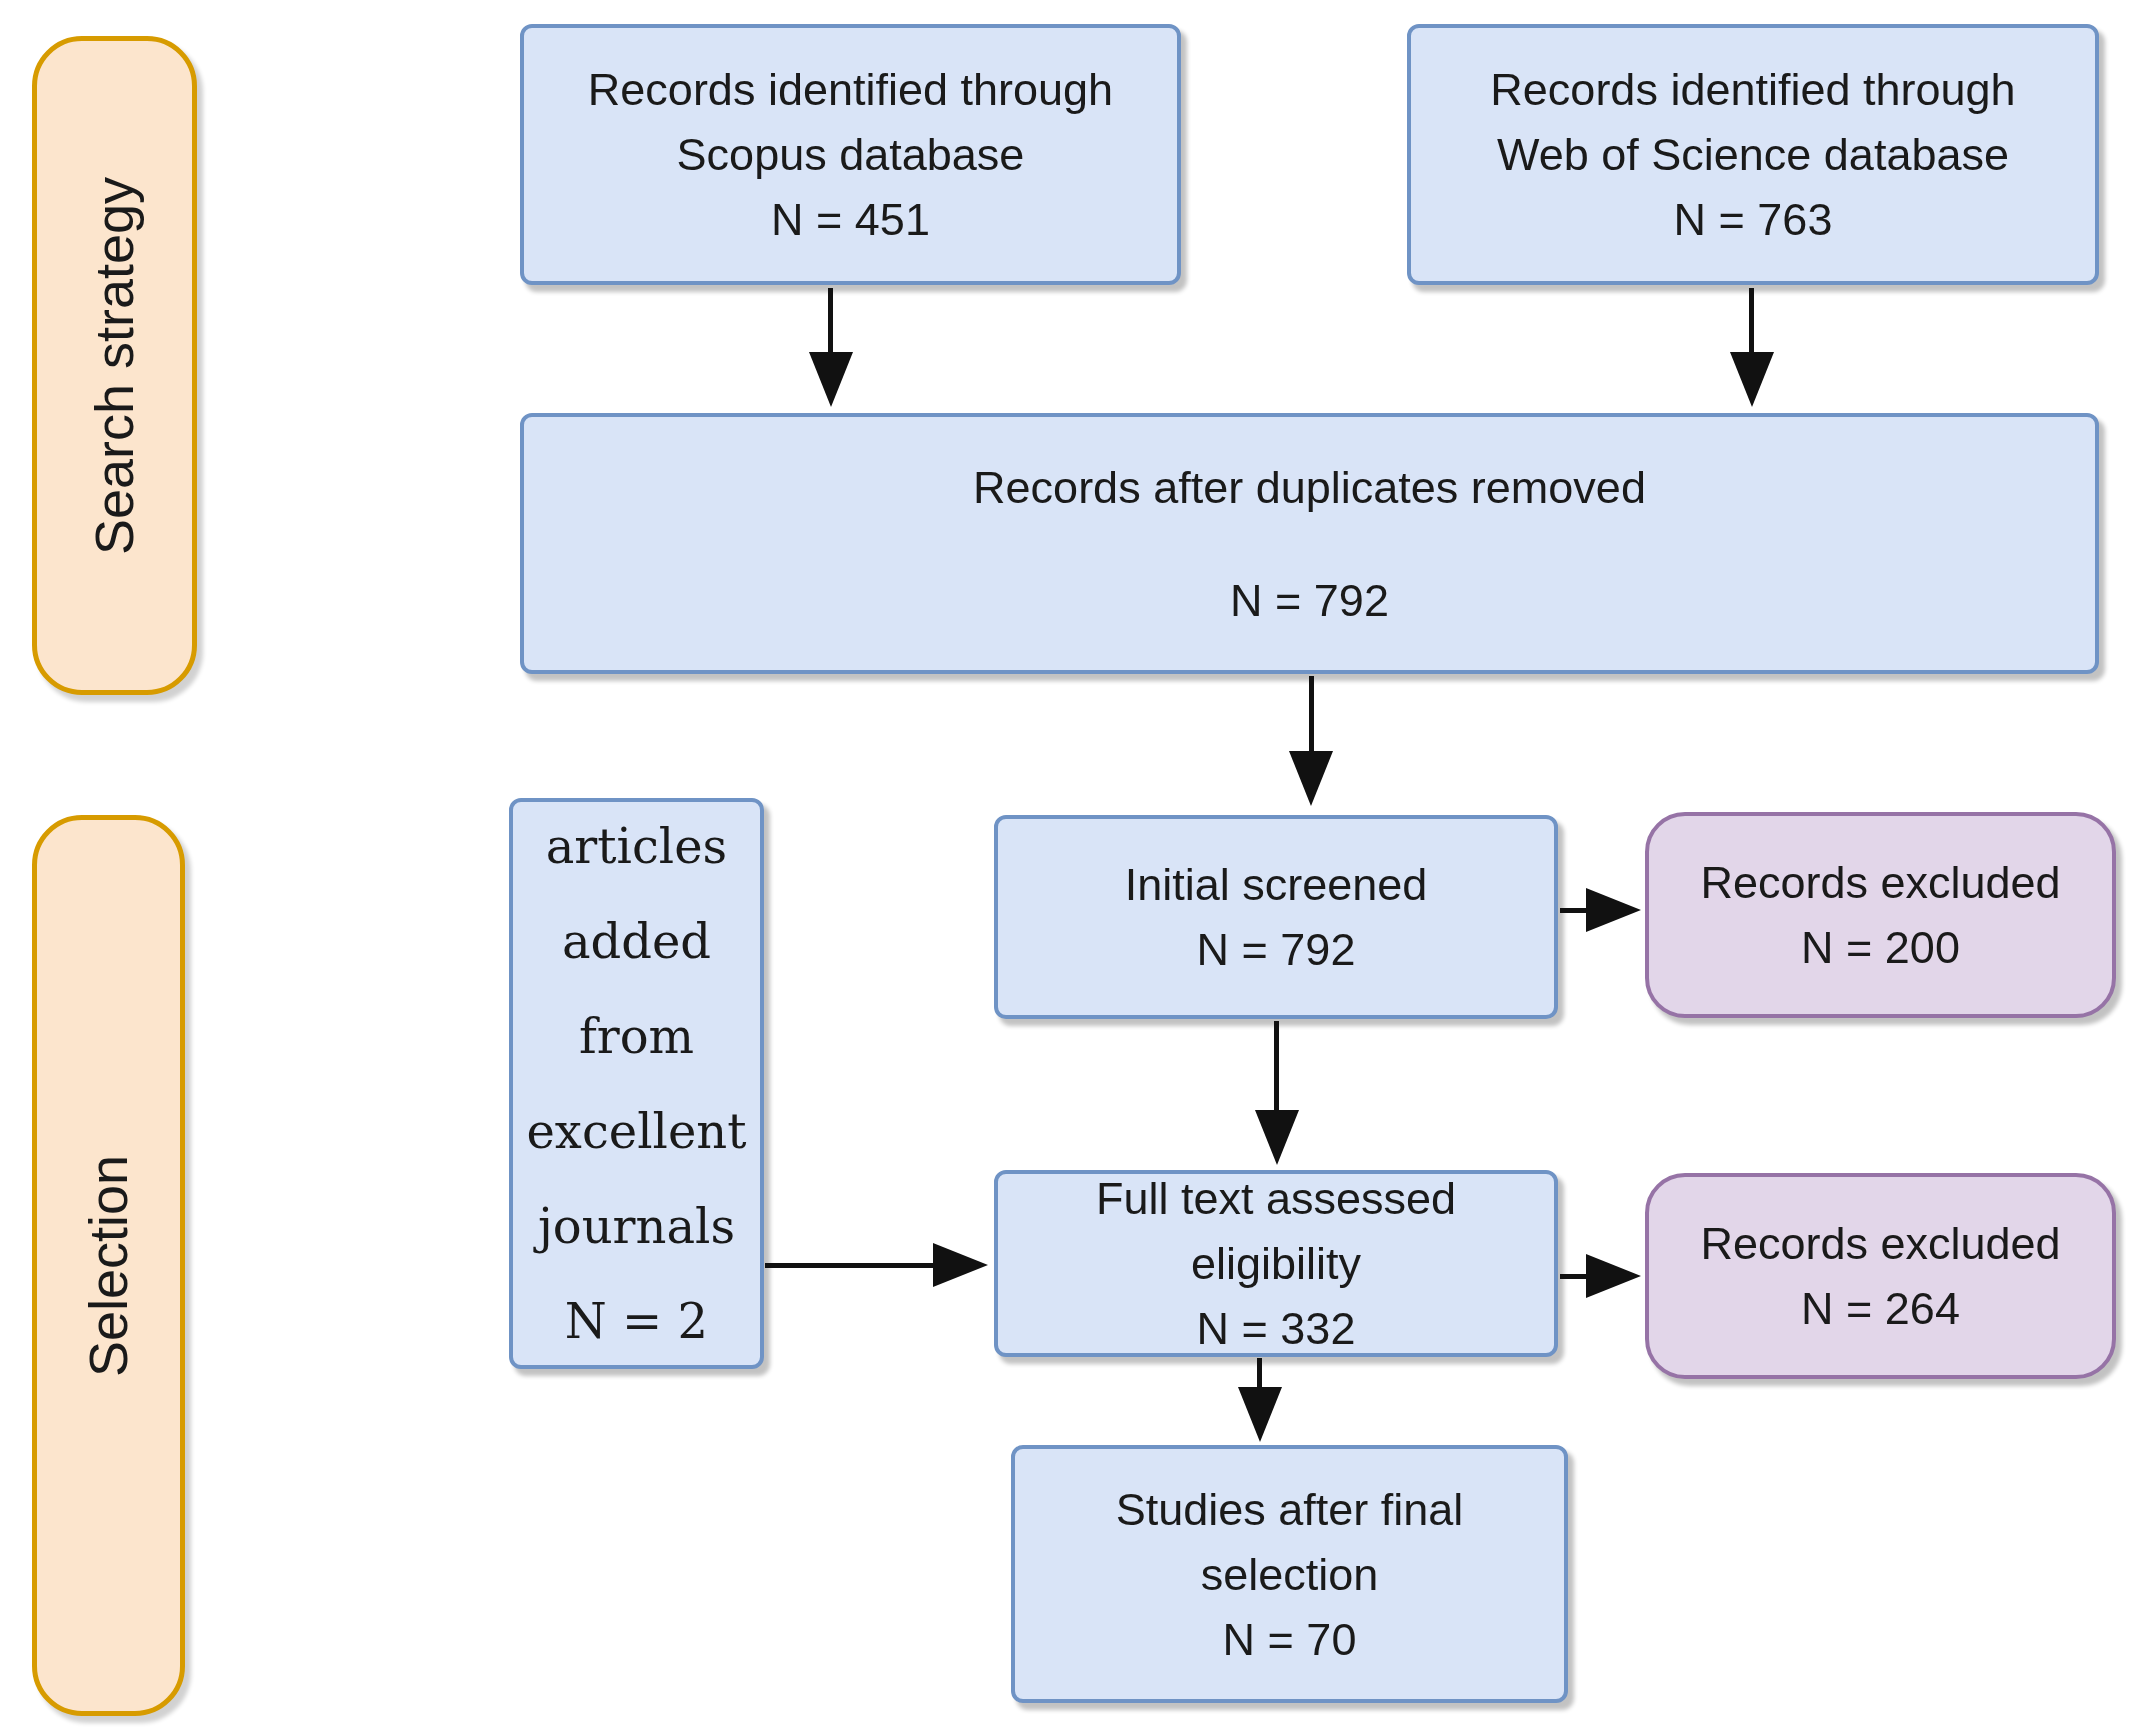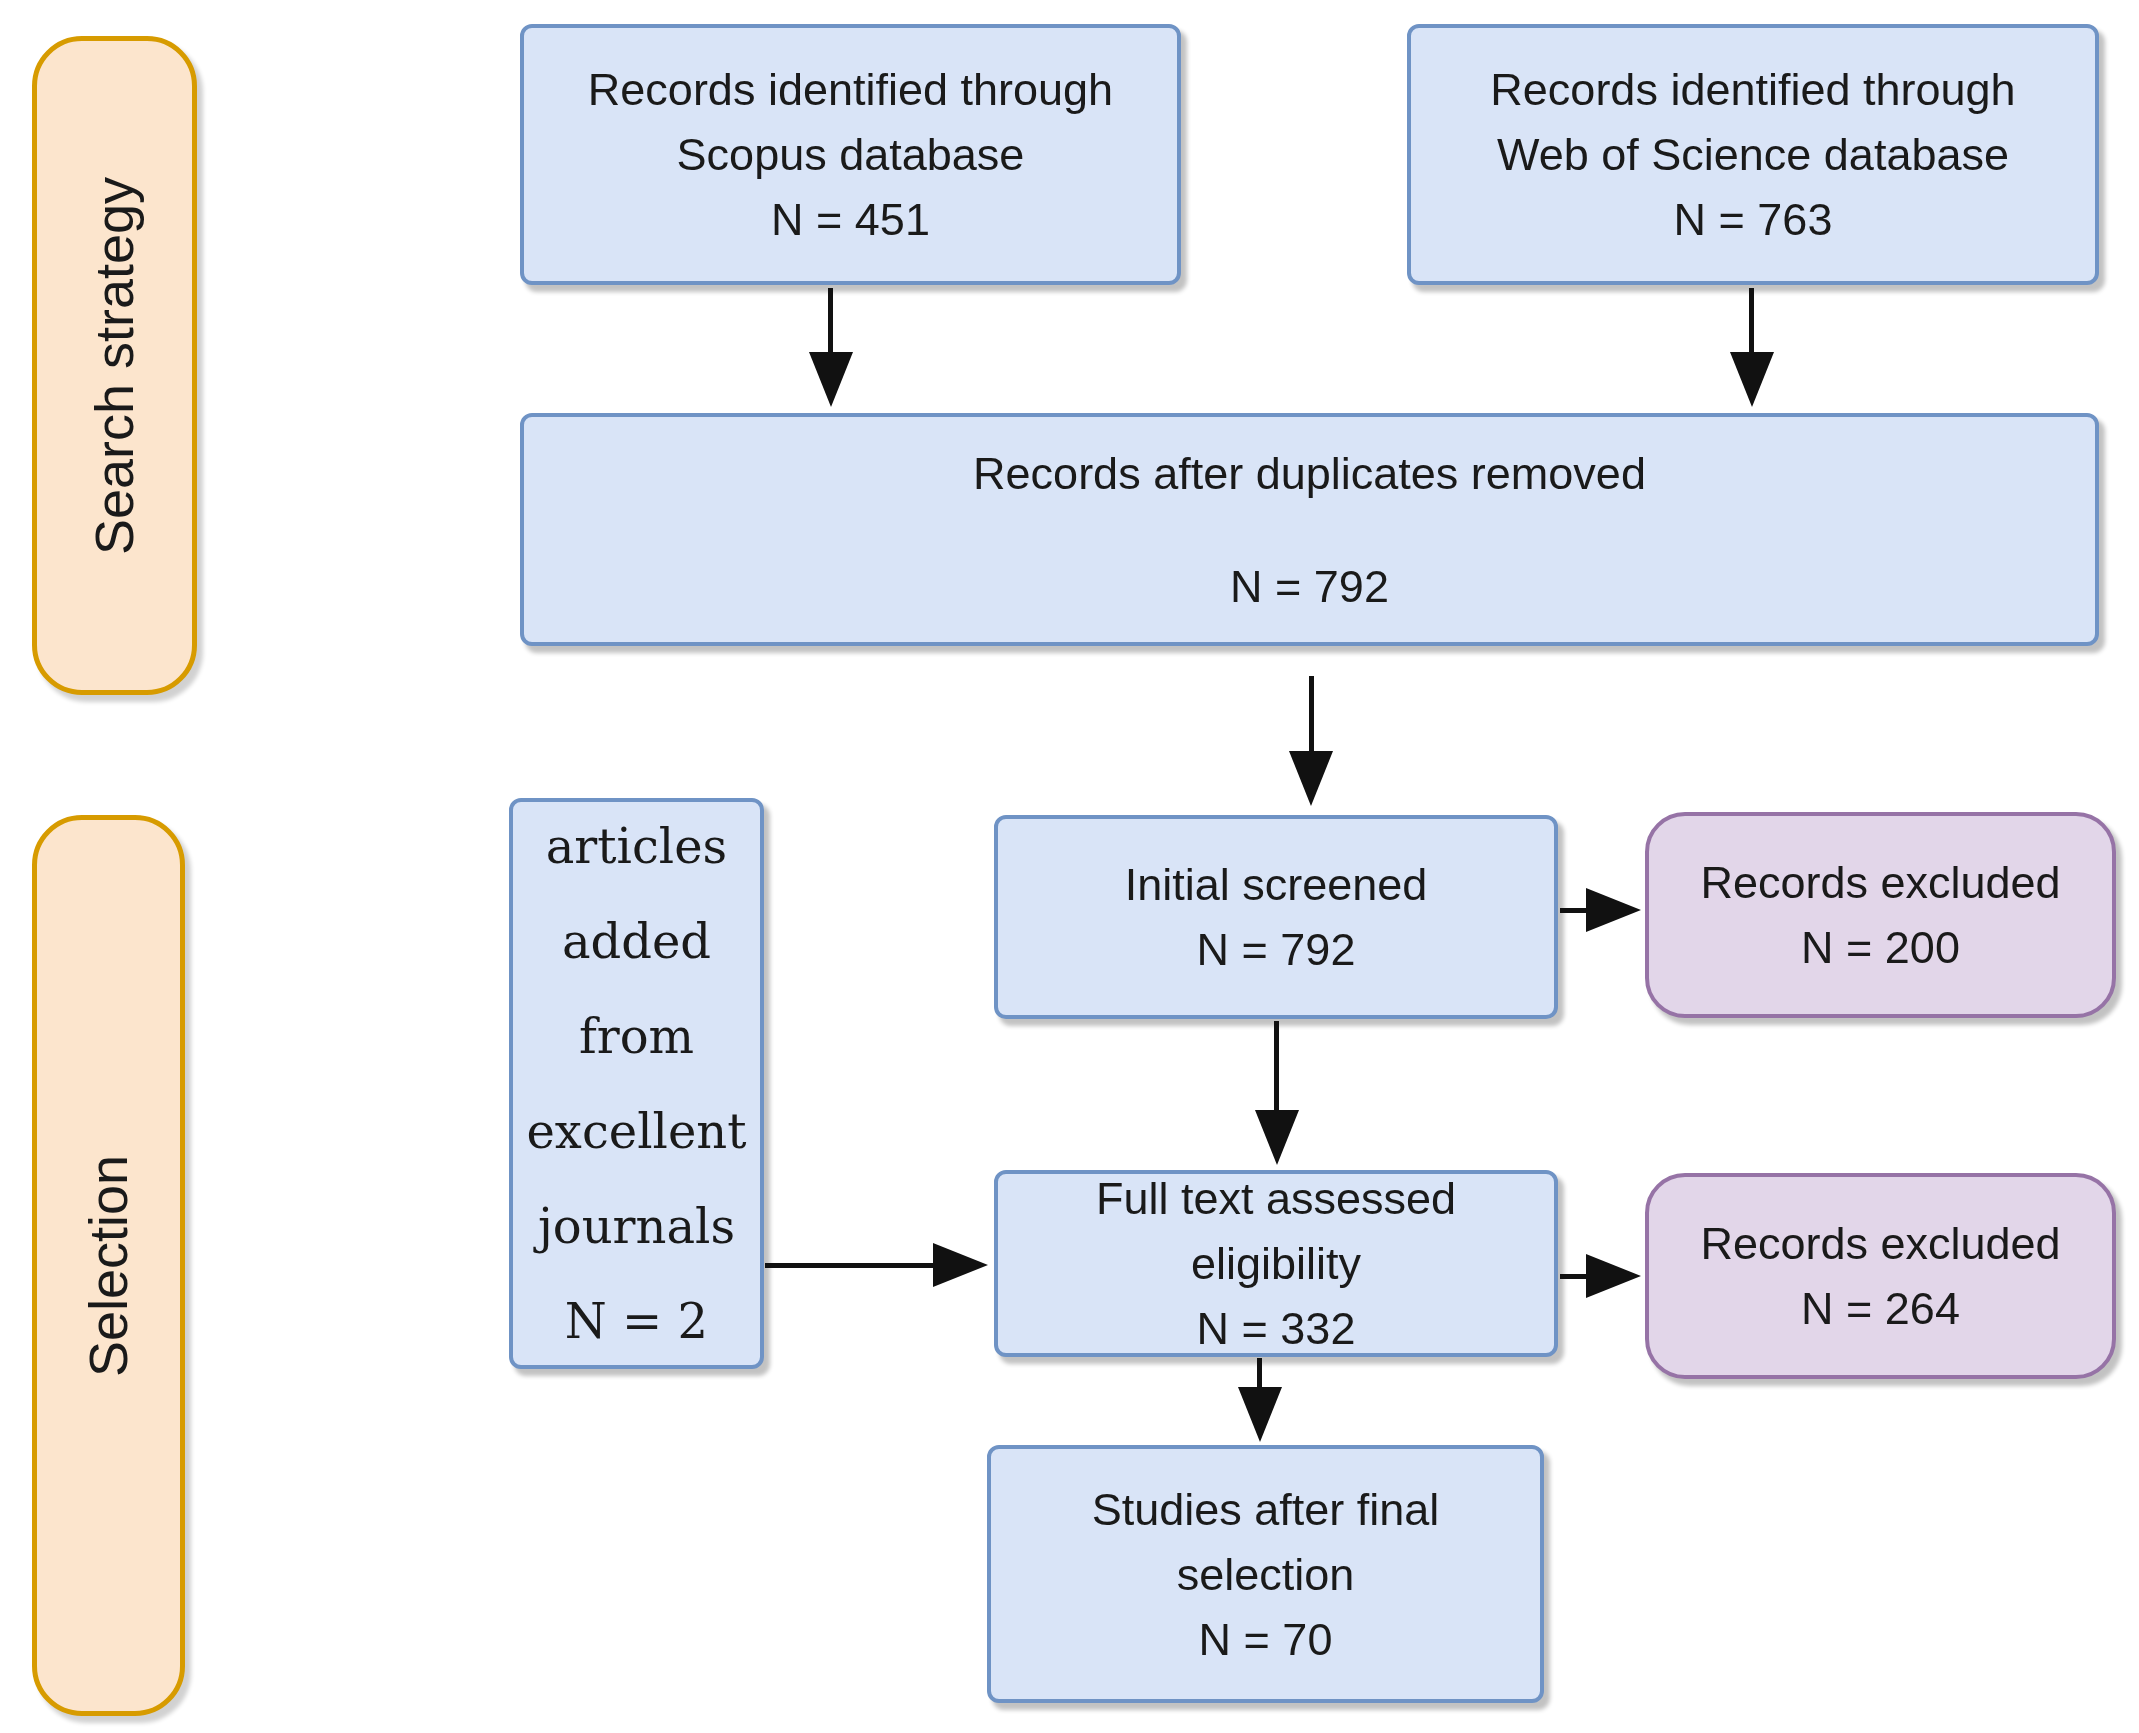--- a/index.html
+++ b/index.html
@@ -65,21 +65,21 @@
     <span class="nline">Scopus database</span>
     <span class="nline">N = 451</span>
   </div>
 
   <div class="box blue" style="left:1407px; top:24px; width:692px; height:261px;">
     <span class="nline">Records identified through</span>
     <span class="nline">Web of Science database</span>
     <span class="nline">N = 763</span>
   </div>
 
-  <div class="box blue" style="left:520px; top:413px; width:1579px; height:233px;gap:48px;">
+  <div class="box blue" style="left:520px; top:413px; width:1579px; height:261px;gap:48px;">
     <span class="nline">Records after duplicates removed</span>
     <span class="nline">N = 792</span>
   </div>
 
   <div class="box blue" style="left:994px; top:815px; width:564px; height:204px;">
     <span class="nline">Initial screened</span>
     <span class="nline">N = 792</span>
   </div>
 
   <div class="box purple" style="left:1645px; top:812px; width:471px; height:206px;">
@@ -100,21 +100,21 @@
     <span class="nline">Full text assessed</span>
     <span class="nline">eligibility</span>
     <span class="nline">N = 332</span>
   </div>
 
   <div class="box purple" style="left:1645px; top:1173px; width:471px; height:206px;">
     <span class="nline">Records excluded</span>
     <span class="nline">N = 264</span>
   </div>
 
-  <div class="box blue" style="left:987px; top:1445px; width:557px; height:258px;">
+  <div class="box blue" style="left:1011px; top:1445px; width:557px; height:258px;">
     <span class="nline">Studies after final</span>
     <span class="nline">selection</span>
     <span class="nline">N = 70</span>
   </div>
 
   <div>
     <div class="aline v" style="left:828px; top:288px; height:69px;"></div>
     <div class="ahead down" style="left:809px; top:352px;"></div>
   </div>
 

